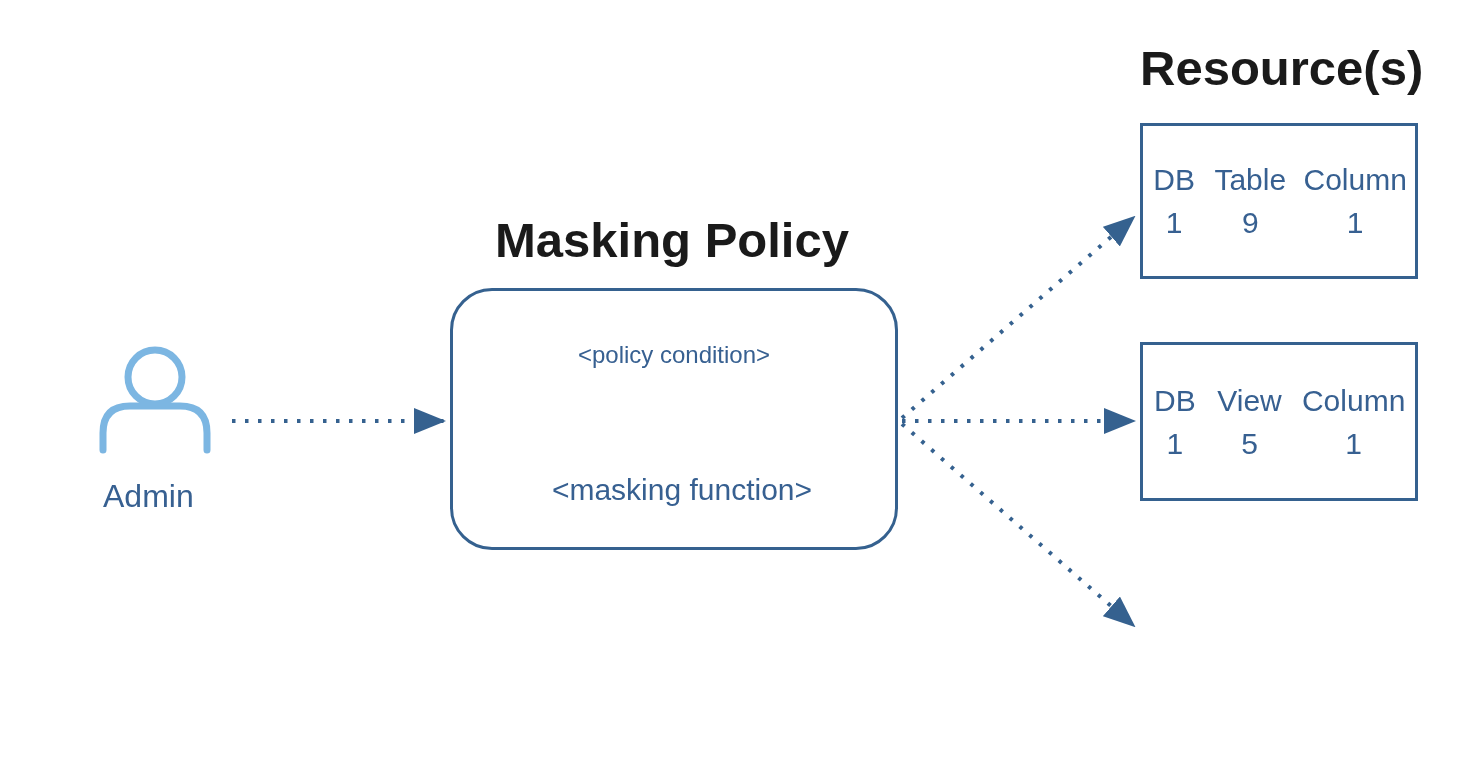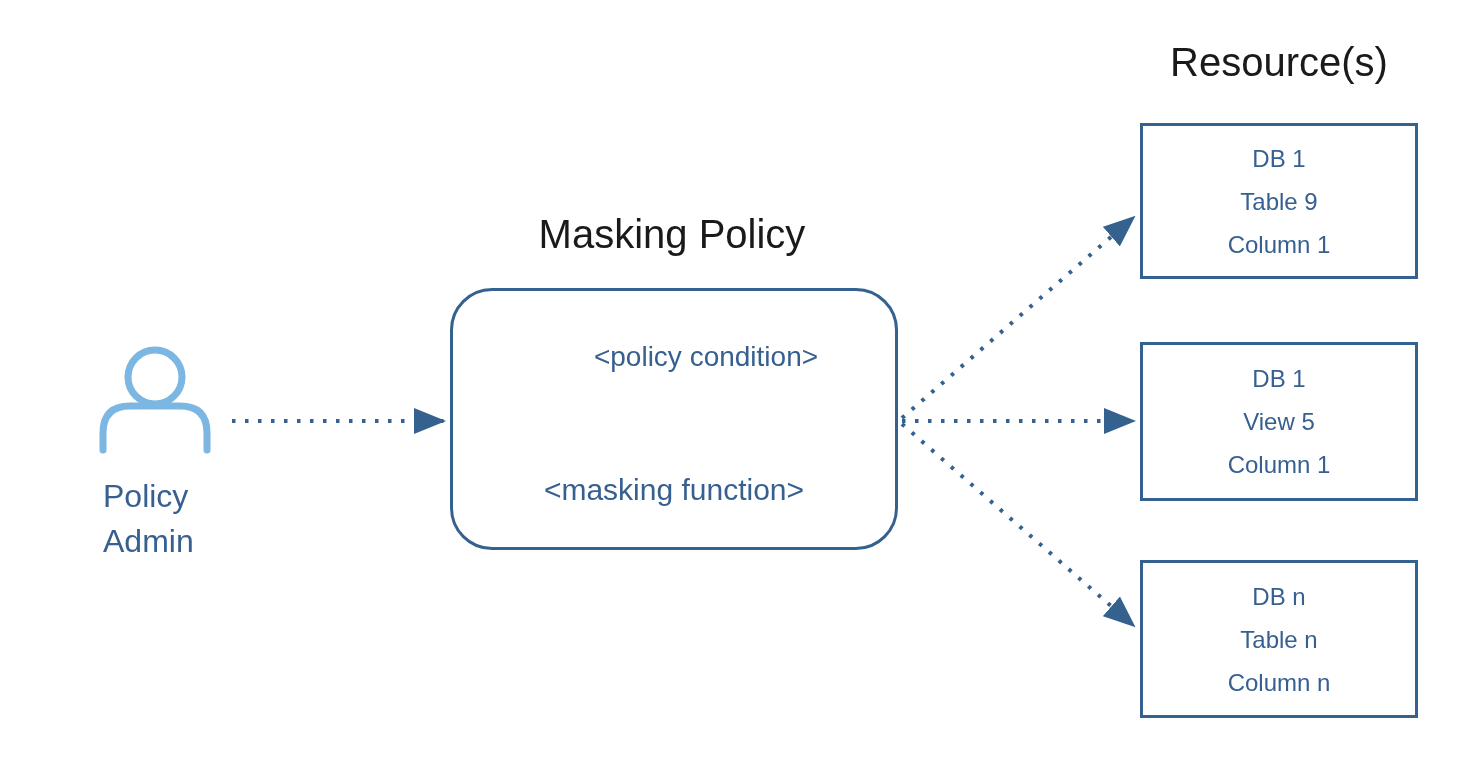--- a/index.html
+++ b/index.html
@@ -17,41 +17,41 @@
   }
   .layer{position:absolute;left:0;top:0;width:1462px;height:760px;}
 
   
   .person-stroke{fill:none;stroke:var(--light-blue);stroke-width:7;stroke-linecap:round;}
   .dotted{stroke:var(--steel-blue);stroke-width:4;fill:none;stroke-dasharray:3.5 9.5;stroke-linecap:butt;}
   .arrowhead-fill{fill:var(--steel-blue);}
 
   
   .abs{position:absolute;}
-  .black-label{color:var(--label-dark);font-size:40px;font-weight:400;text-align:center;}
+  .black-label{color:var(--label-dark);font-size:49px;font-weight:700;text-align:center;}
   .blue-text{color:var(--text-blue);}
 
   .actor-label{left:103px;top:474px;width:160px;font-size:32px;line-height:45px;}
 
   .policy-title{left:448px;top:212px;width:448px;}
   .policy-box{
     left:450px;top:288px;width:448px;height:262px;box-sizing:border-box;
     border:3px solid var(--steel-blue);border-radius:42px;background:var(--background);
   }
-  .policy-condition{left:450px;top:341px;width:448px;text-align:center;font-size:28px;padding-left:32px;}
-  .policy-function{left:450px;top:473px;width:448px;text-align:center;font-size:30px;}
+  .policy-condition{left:450px;top:341px;width:448px;text-align:center;font-size:24px;}
+  .policy-function{left:450px;top:473px;width:448px;text-align:center;font-size:30px;padding-left:8px;}
 
   .apply-label{left:928px;top:213px;width:144px;}
   .resources-heading{left:1140px;top:40px;width:278px;}
 
   .resource-box{
     left:1140px;width:278px;box-sizing:border-box;
     border:3px solid var(--steel-blue);background:var(--background);
-    display:flex;flex-direction:column;justify-content:center;align-items:center;
-    font-size:24px;line-height:43px;text-align:center;
+    display:flex;justify-content:center;align-items:center;
+    font-size:30px;line-height:43px;text-align:center;
   }
   .rb-1{top:123px;height:156px;}
   .rb-2{top:342px;height:159px;}
   .rb-3{top:560px;height:158px;}
 </style>
 </head>
 <body>
 
 <div class="canvas">
 
@@ -70,21 +70,20 @@
     <line class="dotted" x1="232" y1="421" x2="444" y2="421" marker-end="url(#arrowhead)"></line>
 
     <line class="dotted" x1="672" y1="392" x2="672" y2="458" marker-end="url(#arrowhead)"></line>
 
     <line class="dotted" x1="902" y1="418" x2="1134" y2="217" marker-end="url(#arrowhead)"></line>
     <line class="dotted" x1="902" y1="421" x2="1134" y2="421" marker-end="url(#arrowhead)"></line>
     <line class="dotted" x1="902" y1="424" x2="1134" y2="626" marker-end="url(#arrowhead)"></line>
   </svg>
 
   <div class="abs actor-label blue-text">
-    <div>Policy</div>
     <div>Admin</div>
   </div>
 
   <div class="abs policy-title black-label">Masking Policy</div>
   <div class="abs policy-box"></div>
   <div class="abs policy-condition blue-text">&lt;policy condition&gt;</div>
   <div class="abs policy-function blue-text">&lt;masking function&gt;</div>
 
 
   <div class="abs resources-heading black-label">Resource(s)</div>
@@ -94,19 +93,14 @@
     <div>Table 9</div>
     <div>Column 1</div>
   </div>
 
   <div class="abs resource-box rb-2 blue-text">
     <div>DB 1</div>
     <div>View 5</div>
     <div>Column 1</div>
   </div>
 
-  <div class="abs resource-box rb-3 blue-text">
-    <div>DB n</div>
-    <div>Table n</div>
-    <div>Column n</div>
-  </div>
 
 </div>
 
 </body></html>

